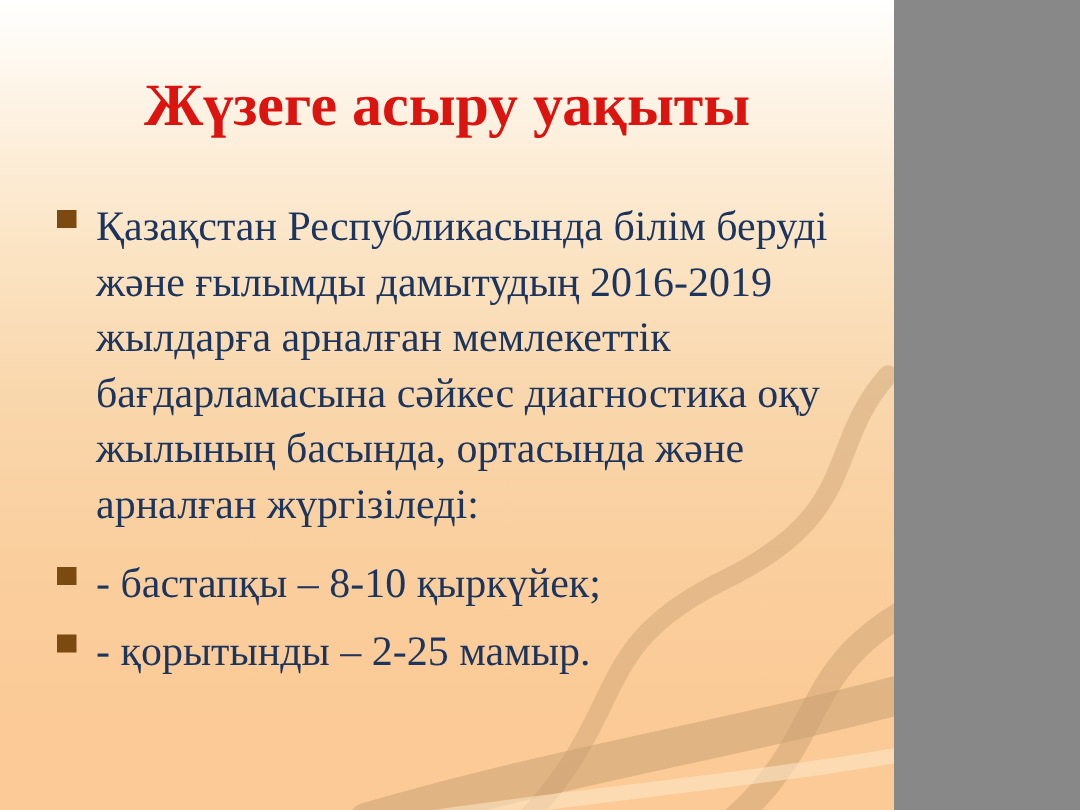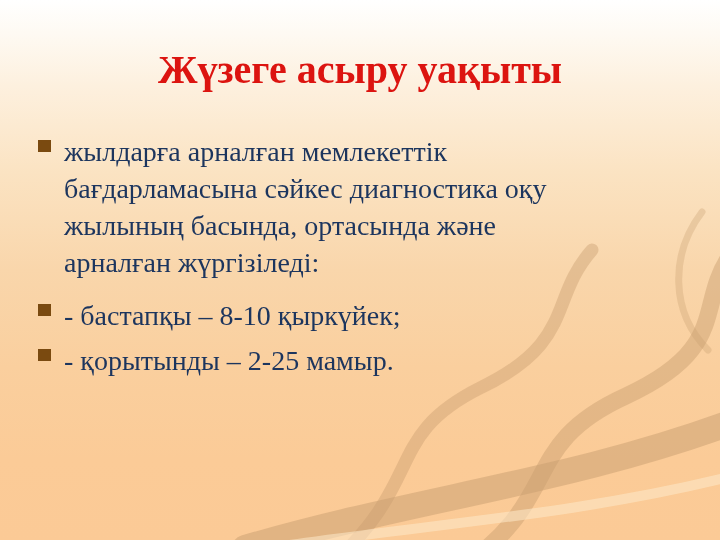--- a/index.html
+++ b/index.html
@@ -2,21 +2,21 @@
 <html><head>
 <meta charset="utf-8">
 <style>
   html, body {
     margin: 0;
     padding: 0;
     background: #888;
   }
   .slide {
     position: relative;
-    width: 720px;
+    width: 596px;
     height: 540px;
     overflow: hidden;
     font-family: "Liberation Serif", "DejaVu Serif", serif;
     background: linear-gradient(180deg,
       #ffffff 0%,
       #fefaf3 6%,
       #fdf0de 16%,
       #fbe3c2 32%,
       #f9d6ab 50%,
       #facf9e 68%,
@@ -83,20 +83,22 @@
     <path d="M 185 562 C 380 526, 545 522, 725 478" stroke="#fdeacb" stroke-opacity="0.55" stroke-width="10"></path>
   </svg>
 
   <h1 class="slide-title" style="color:#dc1410;">Жүзеге асыру уақыты</h1>
 
   <ul class="bullet-list" style="color:#1c355e;">
 
     <li class="bullet-item para">
       <span class="bullet-square" style="background:#7a4a10;"></span>
       <span class="text">
+        <span class="line">Қазақстан Республикасында білім беруді</span>
+        <span class="line">және ғылымды дамытудың 2016-2019</span>
         <span class="line">жылдарға арналған мемлекеттік</span>
         <span class="line">бағдарламасына сәйкес диагностика оқу</span>
         <span class="line">жылының басында, ортасында және</span>
         <span class="line">арналған жүргізіледі:</span>
       </span>
     </li>
 
     <li class="bullet-item">
       <span class="bullet-square" style="background:#7a4a10;"></span>
       <span class="text">

